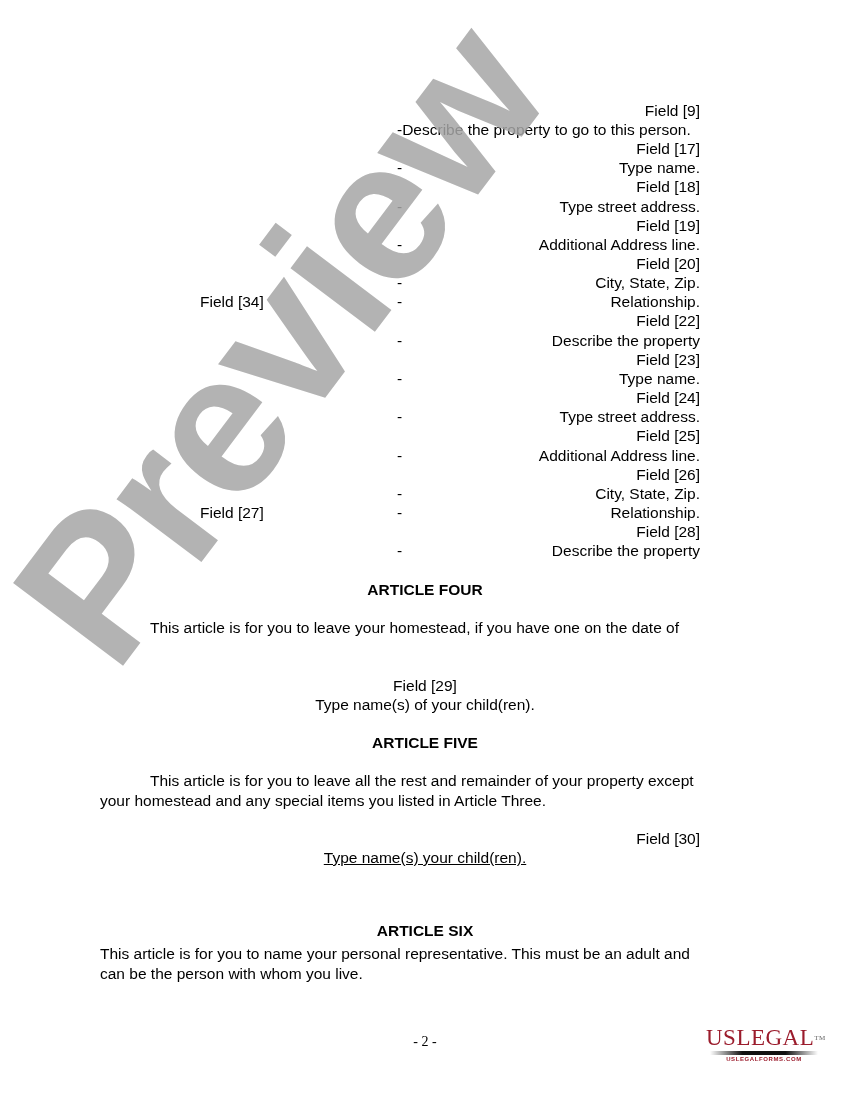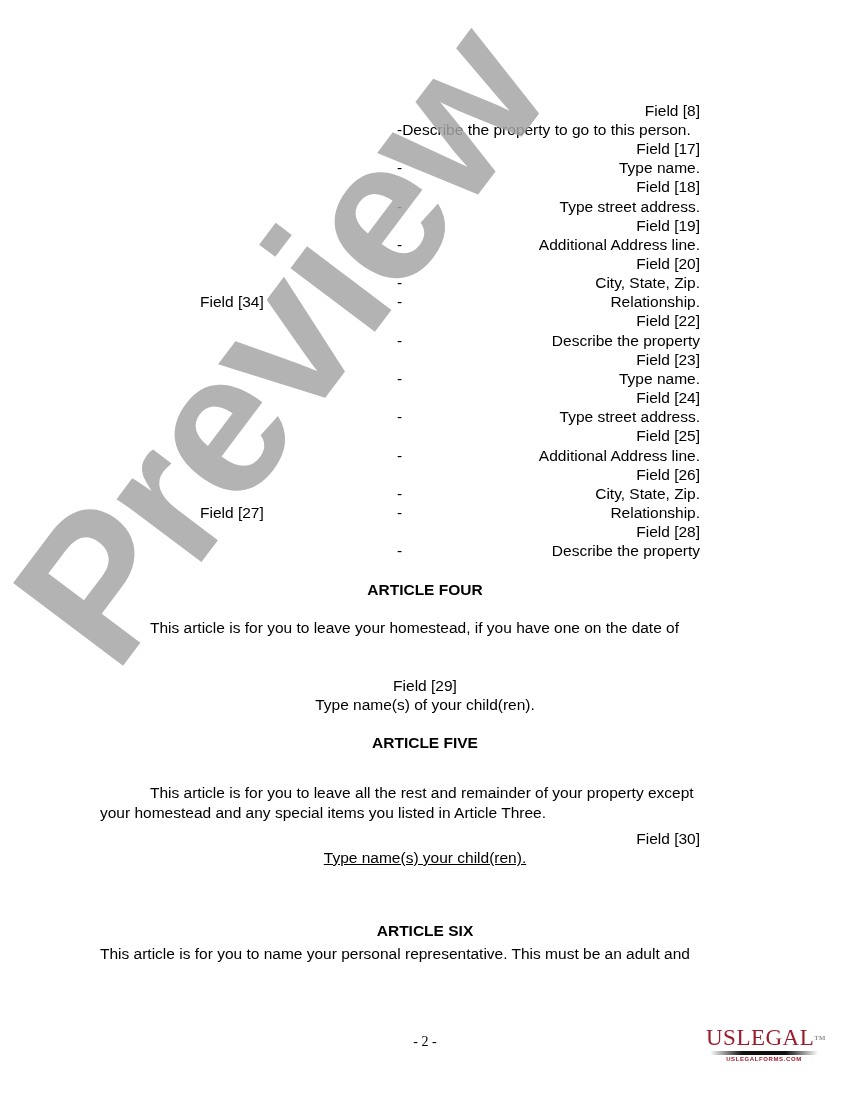--- a/index.html
+++ b/index.html
@@ -19,21 +19,21 @@
   .logo { position:absolute; left:706px; top:1026px; width:116px; height:42px; z-index:6; }
   .logo .brand { font-family:"Liberation Serif", serif; color:#9b1c2c; font-size:23px; letter-spacing:0.5px; line-height:24px; }
   .logo .brand sup { font-size:7px; color:#666; vertical-align:top;text-align:center; }
   .logo .wings { height:4px; margin:1px 4px 1px 4px; background:linear-gradient(90deg,transparent,#111 30%,#111 70%,transparent); }
   .logo .url { font-size:6px; color:#9b1c2c; text-align:center; letter-spacing:0.6px; font-weight:bold; }
 </style>
 </head>
 <body>
 
 <div id="fields-area">
-    <div class="line r" style="top: 101px; right: 150px;">Field [8]</div>
+    <div class="line r" style="top: 101px; right: 150px;">Field [9]</div>
     <div class="line" style="top: 120px; left: 397px;">-Describe the property to go to this person.</div>
     <div class="line r" style="top: 139px; right: 150px;">Field [17]</div>
     <div class="line" style="top: 158px; left: 397px;">-</div>
     <div class="line r" style="top: 158px; right: 150px;">Type name.</div>
     <div class="line r" style="top: 177px; right: 150px;">Field [18]</div>
     <div class="line" style="top: 197px; left: 397px;">-</div>
     <div class="line r" style="top: 197px; right: 150px;">Type street address.</div>
     <div class="line r" style="top: 216px; right: 150px;">Field [19]</div>
     <div class="line" style="top: 235px; left: 397px;">-</div>
     <div class="line r" style="top: 235px; right: 150px;">Additional Address line.</div>
@@ -68,29 +68,30 @@
 
 <div class="line c b" style="top:580px;">ARTICLE FOUR</div>
 <div class="para" style="top:618px;">
   <div style="text-indent:50px;">This article is for you to leave your homestead, if you have one on the date of</div>
 </div>
 <div class="line c" style="top:676px;">Field [29]</div>
 <div class="line c" style="top:695px;">Type name(s) of your child(ren).</div>
 
 <div class="line c b" style="top:733px;">ARTICLE FIVE</div>
 <div class="para" style="top:771px;">
-  <div style="text-indent:50px;margin-top:12px;">This article is for you to leave all the rest and remainder of your property except</div>
+  <div style="text-indent:50px;">This article is for you to leave all the rest and remainder of your property except</div>
   <div>your homestead and any special items you listed in Article Three.</div>
 </div>
 <div class="line r" style="top:829px; right:150px;">Field [30]</div>
 <div class="line c" style="top:848px;text-decoration:underline;">Type name(s) your child(ren).</div>
 
 <div class="line c b" style="top:906px;margin-top:15px;">ARTICLE SIX</div>
 <div class="para" style="top:944px;">
   <div>This article is for you to name your personal representative.  This must be an adult and</div>
+  <div>can be the person with whom you live.</div>
 </div>
 
 <div class="pageno">- 2 -</div>
 <div class="logo">
   <div class="brand"><span>USLEGAL</span><sup>TM</sup></div>
   <div class="wings"></div>
   <div class="url">USLEGALFORMS.COM</div>
 </div>
 
 <div class="watermark">Preview</div>

